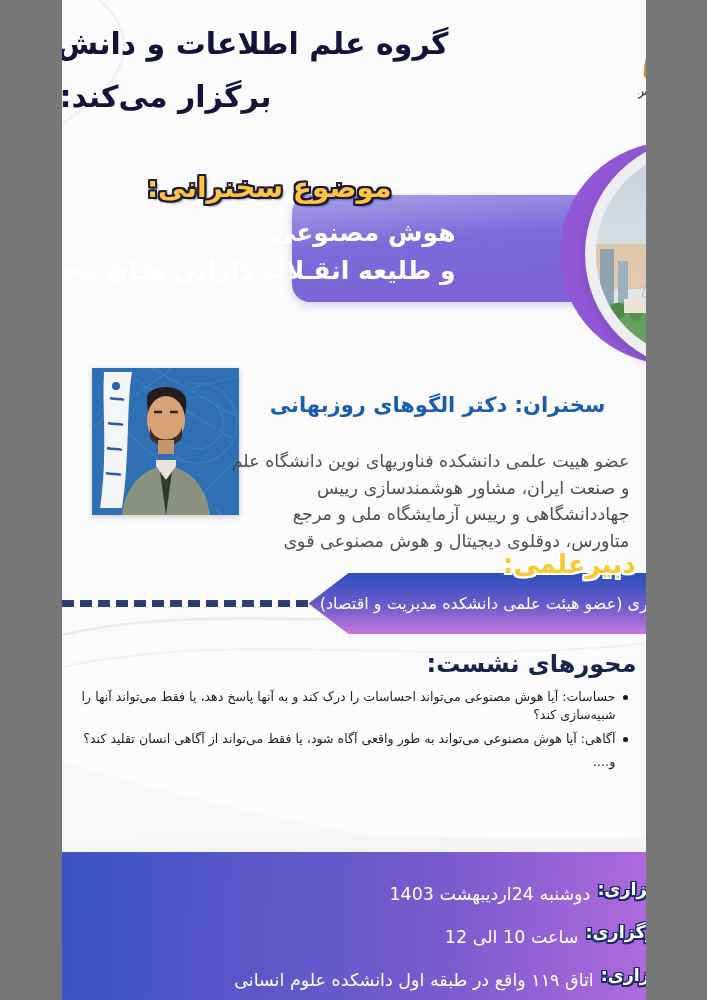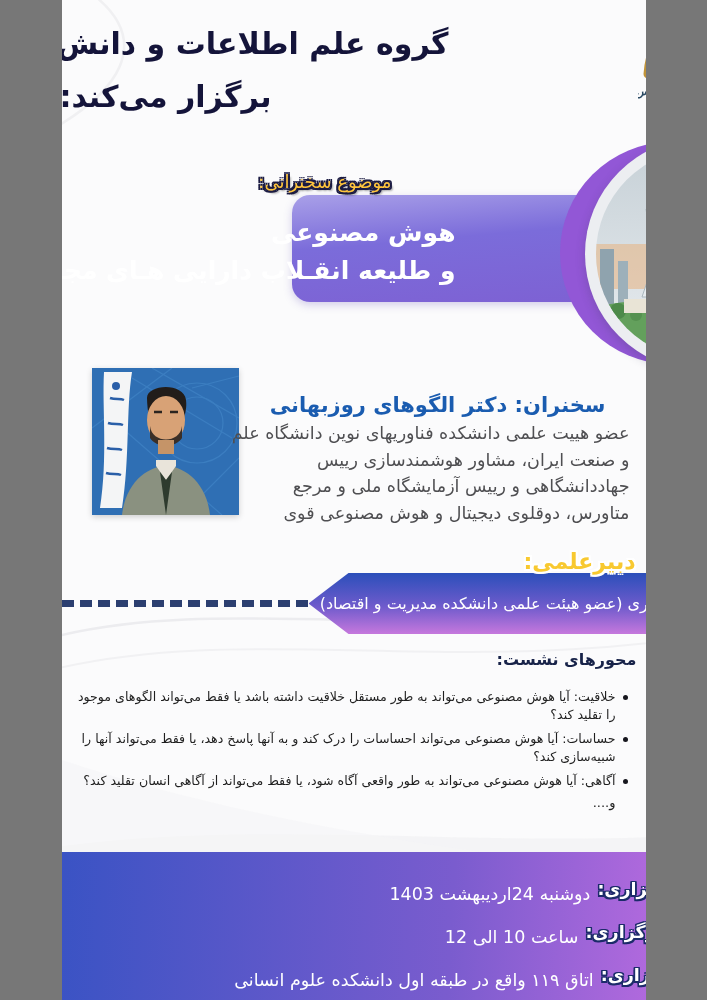--- a/index.html
+++ b/index.html
@@ -14,51 +14,51 @@
 
   
   .hdr-line{color:#14143a;font-weight:700;font-size:30px;white-space:nowrap;z-index:2;}
   .hdr1{top:26px;right:197px;}
   .hdr2{top:79px;right:374px;}
 
   
   .logo{left:576px;top:4px;width:104px;height:100px;z-index:2;}
 
   
-  .topic-label{top:171px;right:254px;font-size:18px;font-weight:400;color:#ffc53d;z-index:5;white-space:nowrap;
+  .topic-label{top:171px;right:254px;font-size:28px;font-weight:700;color:#ffc53d;z-index:5;white-space:nowrap;
     text-shadow:-2px -2px 0 #1b1b42,2px -2px 0 #1b1b42,-2px 2px 0 #1b1b42,2px 2px 0 #1b1b42,
                  0 -2px 0 #1b1b42,0 2px 0 #1b1b42,-2px 0 0 #1b1b42,2px 0 0 #1b1b42,3px 3px 2px rgba(0,0,0,.35);}
   .topic-box{left:230px;top:195px;width:477px;height:107px;border-radius:18px 0 0 18px;z-index:1;
     background:linear-gradient(175deg,#a9a0e8 0%,#7b6cda 38%,#7e5fd2 100%);box-shadow:0 3px 8px rgba(90,70,180,.25);}
   .topic-text{top:214px;right:190px;z-index:2;color:#fff;font-weight:700;font-size:25px;line-height:38px;text-align:right;white-space:nowrap;}
 
   
   .hero-arc{left:498px;top:142px;width:222px;height:222px;border-radius:50%;background:#9257d6;z-index:2;}
   .hero-ring{left:523px;top:138px;width:232px;height:232px;border-radius:50%;background:#eceef1;z-index:3;
     display:flex;align-items:center;justify-content:center;box-shadow:0 4px 10px rgba(60,60,90,.25);}
   .hero-img{width:210px;height:210px;border-radius:50%;overflow:hidden;}
 
   
   .photo{left:30px;top:368px;width:147px;height:147px;z-index:2;box-shadow:0 2px 6px rgba(0,0,0,.18);}
   .speaker-name{top:393px;right:40px;font-size:21px;font-weight:700;color:#1a5cb0;z-index:2;white-space:nowrap;}
-  .speaker-bio{top:420px;right:16px;width:404px;font-size:17.5px;line-height:26.5px;color:#4f4f52;text-align:right;z-index:2;}
-
-  
-  .sec-label{top:549px;right:10px;font-size:22px;font-weight:700;color:#f8c930;z-index:4;white-space:nowrap;
+  .speaker-bio{top:448px;right:16px;width:404px;font-size:17.5px;line-height:26.5px;color:#4f4f52;text-align:right;z-index:2;}
+
+  
+  .sec-label{top:549px;right:10px;font-size:26px;font-weight:700;color:#f8c930;z-index:4;white-space:nowrap;
     text-shadow:-2px -2px 0 #fff,2px -2px 0 #fff,-2px 2px 0 #fff,2px 2px 0 #fff,0 -2px 0 #fff,0 2px 0 #fff,-2px 0 0 #fff,2px 0 0 #fff;}
   .sec-dash{left:0;top:600px;width:246px;height:7px;z-index:2;
     background:repeating-linear-gradient(90deg,#2c3f70 0 12px,transparent 12px 18px);}
   .sec-banner{left:247px;top:573px;width:460px;height:61px;z-index:3;
     clip-path:polygon(0 50%,8.7% 0,100% 0,100% 100%,8.7% 100%);
     background:linear-gradient(180deg,#2b4fba 0%,#6f5bcc 55%,#c678dd 100%);
     display:flex;align-items:center;justify-content:flex-end;}
   .sec-name{color:#fff;font-size:16px;padding-left:46px;padding-right:8px;white-space:nowrap;}
 
   
-  .agenda-heading{top:650px;right:9px;font-size:16px;font-weight:700;color:#182349;z-index:2;white-space:nowrap;}
+  .agenda-heading{top:650px;right:9px;font-size:24px;font-weight:700;color:#182349;z-index:2;white-space:nowrap;}
   .agenda-list{top:688px;right:16px;left:14px;z-index:2;margin:0;padding:0;list-style:none;text-align:right;}
   .agenda-list li{position:relative;padding-right:14px;margin-bottom:6px;font-size:12.6px;line-height:1.42;color:#1f1f1f;}
   .agenda-list li::before{content:"";position:absolute;right:2px;top:7px;width:5px;height:5px;border-radius:50%;background:#16161d;}
   .agenda-more{margin-top:2px;padding-right:14px;font-size:13px;color:#1f1f1f;text-align:right;}
 
   
   .footer{left:0;top:852px;width:707px;height:148px;z-index:2;
     background:linear-gradient(93deg,#3a53c4 0%,#7a5cce 55%,#b46ade 85%,#c478e2 100%);
     display:flex;flex-direction:column;align-items:flex-end;padding:15px 16px 0 0;gap:13px;}
   .frow{direction:rtl;display:flex;align-items:center;gap:7px;height:30px;}
@@ -211,21 +211,20 @@
   <div class="abs speaker-bio rtl">عضو هییت علمی دانشکده فناوریهای نوین دانشگاه علم و صنعت ایران، مشاور هوشمندسازی رییس جهاددانشگاهی و رییس آزمایشگاه ملی و مرجع متاورس، دوقلوی دیجیتال و هوش مصنوعی قوی</div>
 
   <div class="abs sec-label rtl">دبیرعلمی:</div>
   <div class="abs sec-dash"></div>
   <div class="abs sec-banner">
     <span class="sec-name rtl">دکتر فائزه اسکندری (عضو هیئت علمی دانشکده مدیریت و اقتصاد)</span>
   </div>
 
   <div class="abs agenda-heading rtl">محورهای نشست:</div>
   <ul class="abs agenda-list rtl">
-    <li>خلاقیت: آیا هوش مصنوعی می‌تواند به طور مستقل خلاقیت داشته باشد یا فقط می‌تواند الگوهای موجود را تقلید کند؟</li>
     <li>حساسات: آیا هوش مصنوعی می‌تواند احساسات را درک کند و به آنها پاسخ دهد، یا فقط می‌تواند آنها را شبیه‌سازی کند؟</li>
     <li>آگاهی: آیا هوش مصنوعی می‌تواند به طور واقعی آگاه شود، یا فقط می‌تواند از آگاهی انسان تقلید کند؟</li>
     <div class="agenda-more rtl">و....</div>
   </ul>
 
   <div class="abs footer">
     <div class="frow">
       <span class="ficon">
         <svg width="22" height="22" viewBox="0 0 22 22">
           <rect x="1.5" y="3.5" width="19" height="17" rx="3" fill="#ffb437"></rect>

